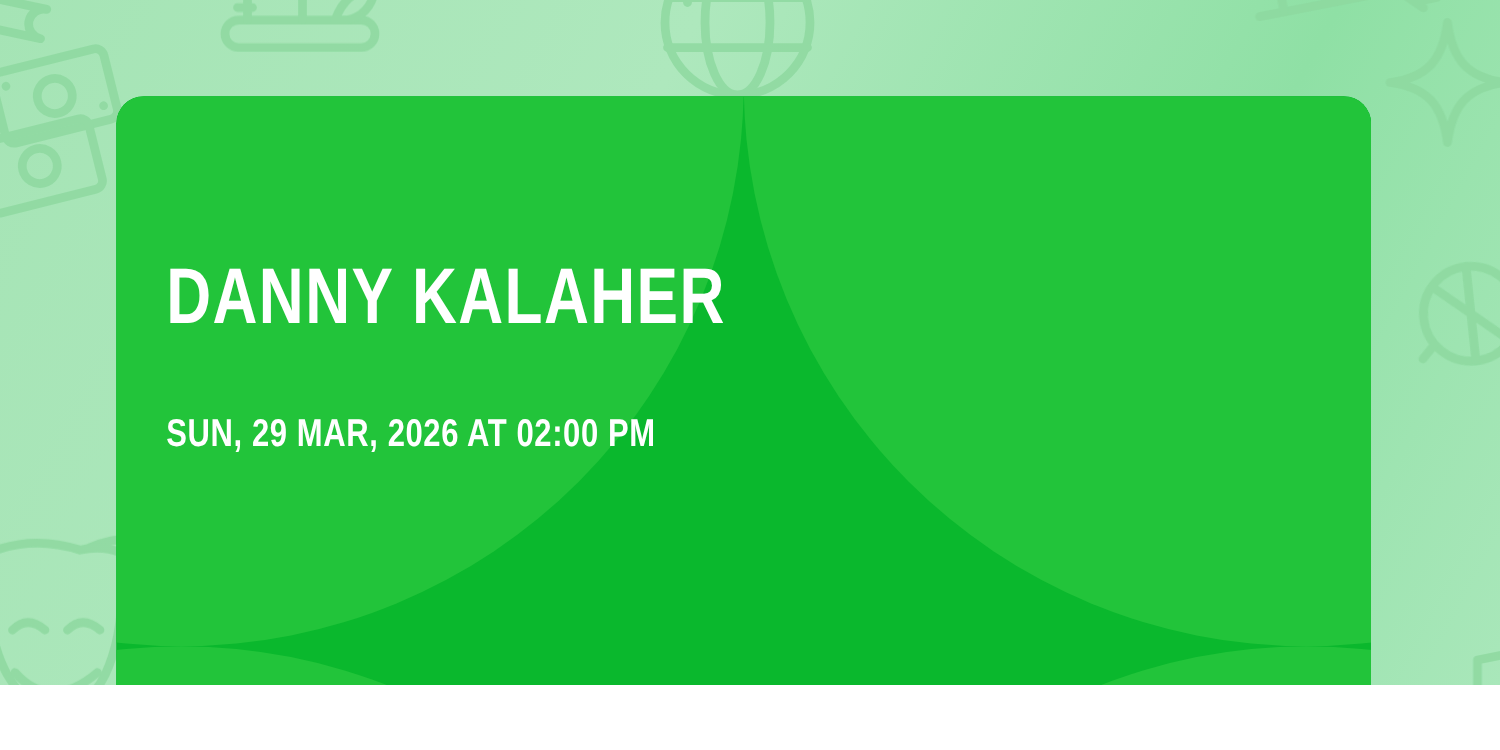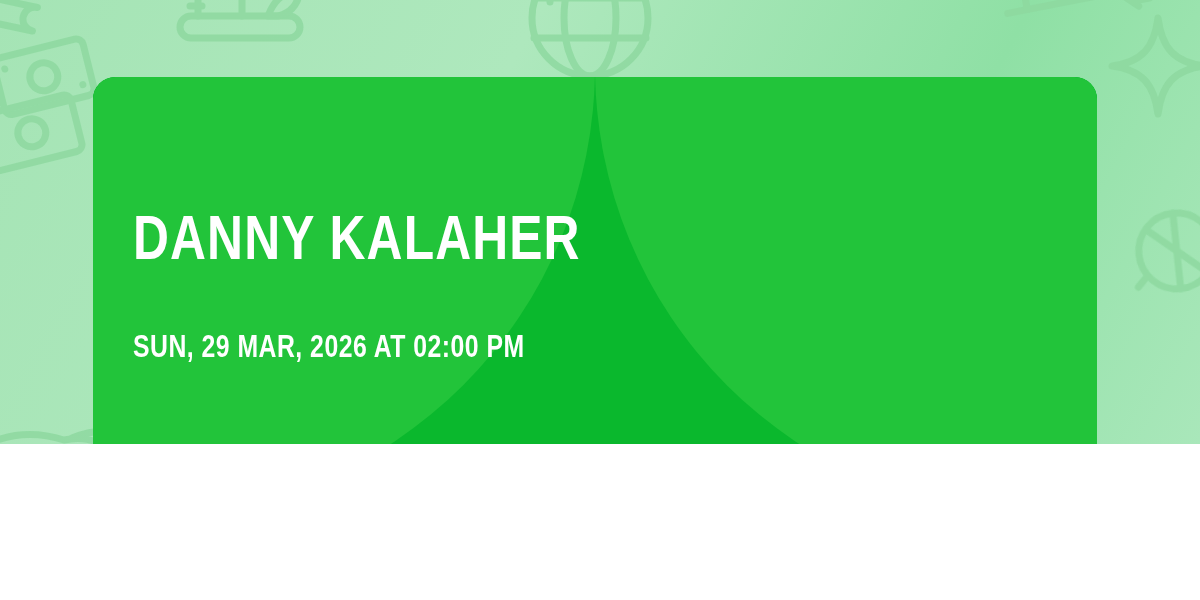--- a/index.html
+++ b/index.html
@@ -10,21 +10,21 @@
   body {
     width: 1200px;
     height: 600px;
     overflow: hidden;
     font-family: "Liberation Sans", sans-serif;
   }
 
   #stage {
     position: relative;
     width: 1200px;
-    height: 444px;
+    height: 548px;
     overflow: hidden;
   }
 
   
   .bg-layer {
     position: absolute;
     inset: 0;
     background: linear-gradient(118deg, #a5e4b5 0%, #aee8bd 38%, #8fe0a5 72%, #a9e7ba 100%);
   }
   .bg-doodles {

